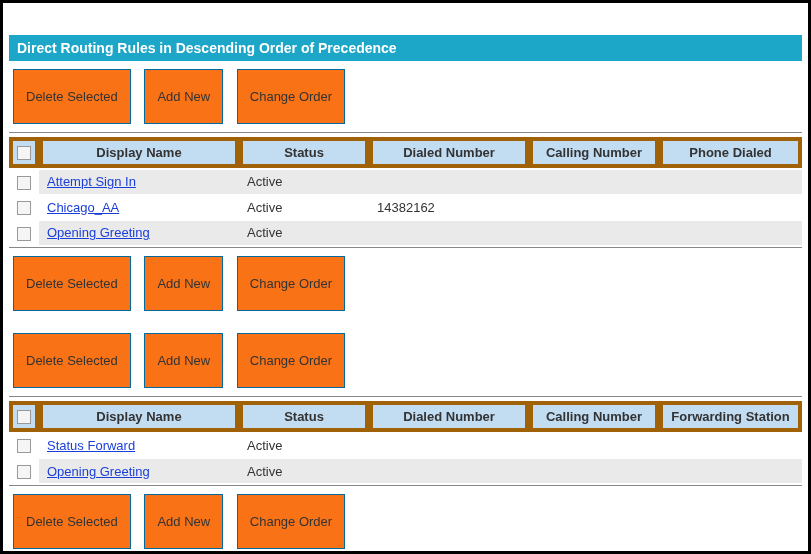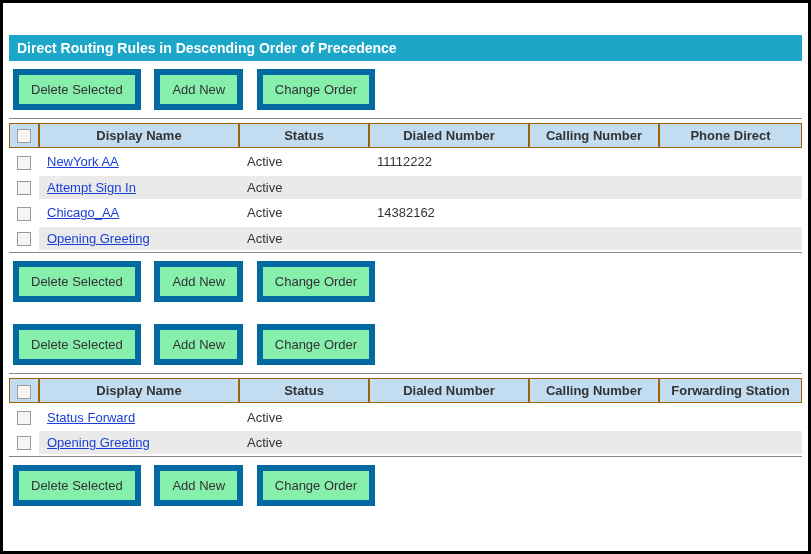--- a/index.html
+++ b/index.html
@@ -30,37 +30,37 @@
   }
   .toolbar {
     padding: 8px 4px;
     border-bottom: 1px solid #888;
   }
   .toolbar-bottom {
     padding: 8px 4px;
     border-top: 1px solid #888;
   }
   .btn {
-    background: #86efac;
-    border: 6px solid #0369a1;
-    padding: 7px 12px;
+    background: #f97316;
+    border: 1px solid #0369a1;
+    padding: 19px 12px;
     font-size: 13px;
     color: #333;
     cursor: pointer;
     margin-right: 10px;
   }
   table.grid {
     width: 100%;
     border-collapse: separate;
     border-spacing: 0 2px;
     margin-top: 2px;
   }
   table.grid th {
     background: #c2dcf2;
-    border: 1px solid #a16207;
+    border: 4px solid #a16207;
     padding: 4px 6px;
     font-weight: bold;
     text-align: center;
     font-size: 13px;
   }
   table.grid th.chkcol {
     width: 28px;
     background: #c2dcf2;
     padding: 2px;
   }
@@ -110,32 +110,24 @@
     </div>
 
     <table class="grid">
       <thead>
         <tr>
           <th class="chkcol"><span class="chk"></span></th>
           <th>Display Name</th>
           <th>Status</th>
           <th>Dialed Number</th>
           <th>Calling Number</th>
-          <th>Phone Direct</th>
+          <th>Phone Dialed</th>
         </tr>
       </thead>
       <tbody>
-        <tr class="row-white">
-          <td class="chkcell"><span class="chk"></span></td>
-          <td class="cell col-name"><a class="link">NewYork AA</a></td>
-          <td class="cell col-status">Active</td>
-          <td class="cell col-dialed">11112222</td>
-          <td class="cell col-calling"></td>
-          <td class="cell col-phone"></td>
-        </tr>
         <tr class="row-gray">
           <td class="chkcell"><span class="chk"></span></td>
           <td class="cell col-name"><a class="link">Attempt Sign In</a></td>
           <td class="cell col-status">Active</td>
           <td class="cell col-dialed"></td>
           <td class="cell col-calling"></td>
           <td class="cell col-phone"></td>
         </tr>
         <tr class="row-white">
           <td class="chkcell"><span class="chk"></span></td>

